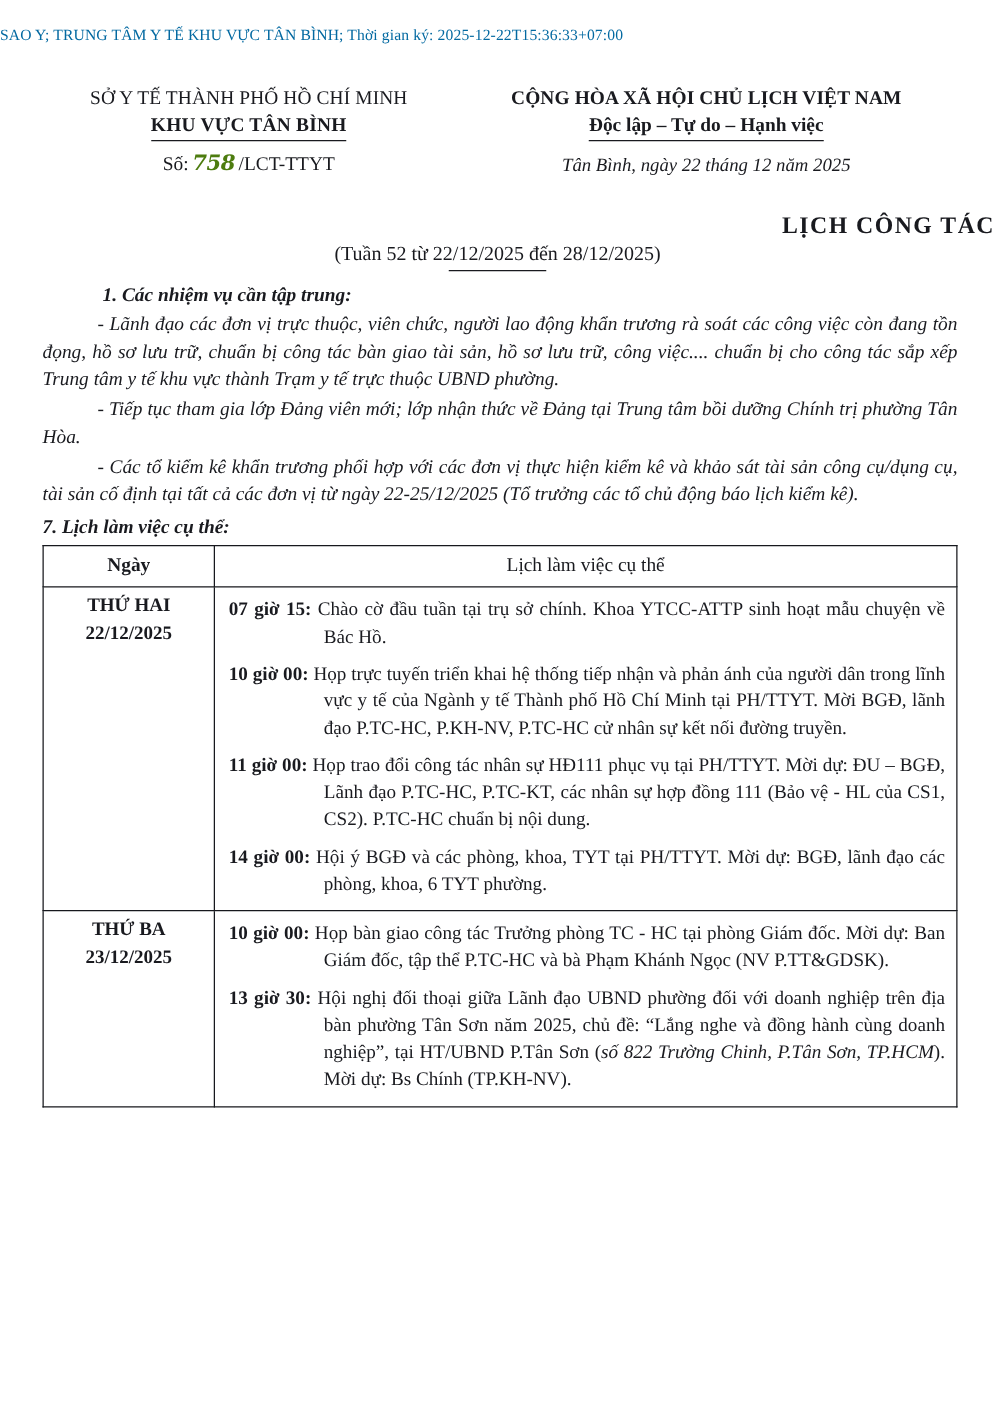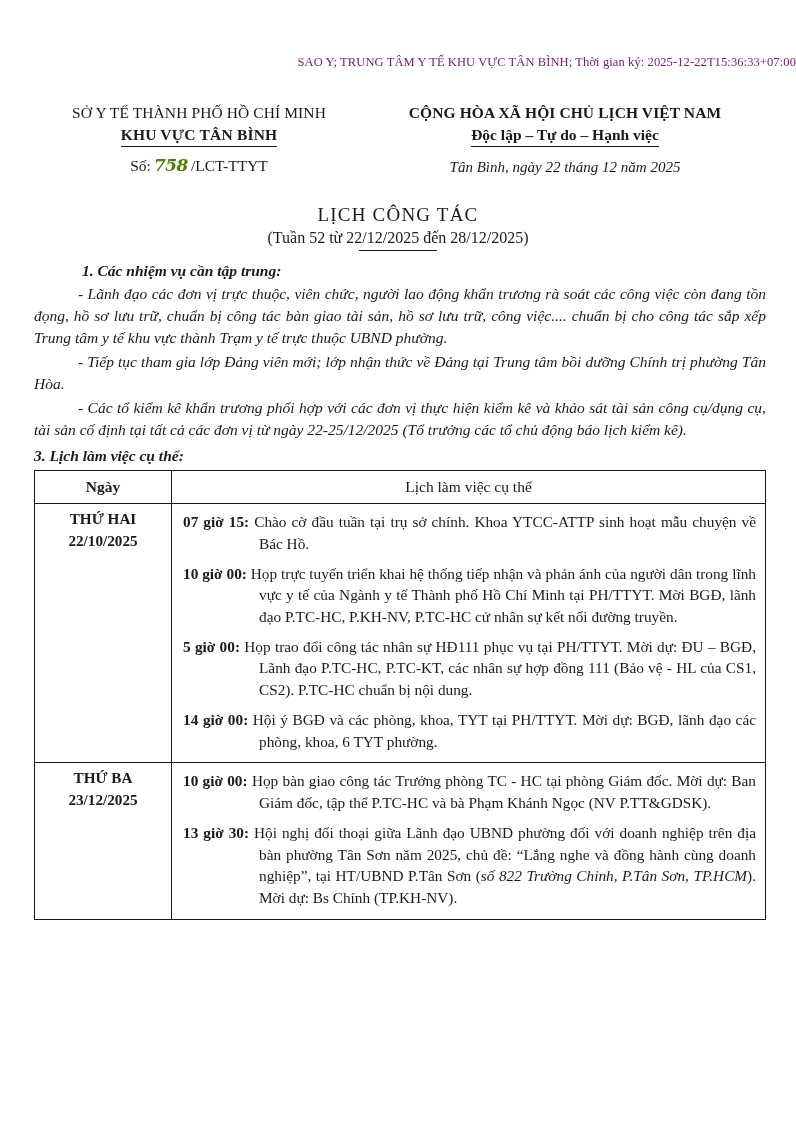--- a/index.html
+++ b/index.html
@@ -18,27 +18,26 @@
   .page {
     width: 796px;
     height: 1126px;
     position: relative;
     box-sizing: border-box;
     padding: 0;
   }
 
   
   .sign-bar {
-    text-align: right;
+    text-align: left;
     font-size: 12.5px;
     letter-spacing: 0.1px;
-    color: #701a75;
+    color: #0369a1;
     padding-top: 21px;
     white-space: nowrap;
-    margin-top: 34px;
   }
 
   
   .letterhead {
     display: flex;
     align-items: flex-start;
     margin-top: 33px;
     padding: 0 30px 0 34px;
   }
   .lh-left {
@@ -103,22 +102,23 @@
     margin-top: 11px;
   }
 
   
   .title-block {
     text-align: center;
     margin-top: 26px;
   }
   .doc-title {
     font-size: 19px;
-    font-weight: normal;
+    font-weight: bold;
     letter-spacing: 1.2px;
+    text-align: right;
   }
   .doc-subtitle {
     font-size: 16px;
     margin-top: 3px;
     position: relative;
     display: inline-block;
   }
   .doc-subtitle::after {
     content: "";
     position: absolute;
@@ -238,44 +238,44 @@
     <div><span class="doc-subtitle">(Tuần 52 từ 22/12/2025 đến 28/12/2025)</span></div>
   </div>
 
   <div class="body-wrap">
     <div class="section-heading">1. Các nhiệm vụ cần tập trung:</div>
 
     <p class="para">- Lãnh đạo các đơn vị trực thuộc, viên chức, người lao động khẩn trương rà soát các công việc còn đang tồn đọng, hồ sơ lưu trữ, chuẩn bị công tác bàn giao tài sản, hồ sơ lưu trữ, công việc.... chuẩn bị cho công tác sắp xếp Trung tâm y tế khu vực thành Trạm y tế trực thuộc UBND phường.</p>
     <p class="para">- Tiếp tục tham gia lớp Đảng viên mới; lớp nhận thức về Đảng tại Trung tâm bồi dưỡng Chính trị phường Tân Hòa.</p>
     <p class="para">- Các tổ kiểm kê khẩn trương phối hợp với các đơn vị thực hiện kiểm kê và khảo sát tài sản công cụ/dụng cụ, tài sản cố định tại tất cả các đơn vị từ ngày 22-25/12/2025 (Tổ trưởng các tổ chủ động báo lịch kiểm kê).</p>
 
-    <div class="section-heading-2">3. Lịch làm việc cụ thể:</div>
+    <div class="section-heading-2">7. Lịch làm việc cụ thể:</div>
 
     <table class="sched">
       <thead>
         <tr>
           <th class="col-day">Ngày</th>
           <th class="col-sched">Lịch làm việc cụ thể</th>
         </tr>
       </thead>
       <tbody>
         <tr>
           <td class="day-cell">
             <div>THỨ HAI</div>
-            <div>22/10/2025</div>
+            <div>22/12/2025</div>
           </td>
           <td class="items-cell">
             <div class="item">
               <span class="time">07 giờ 15:</span><span> Chào cờ đầu tuần tại trụ sở chính. Khoa YTCC-ATTP sinh hoạt mẫu chuyện về Bác Hồ.</span>
             </div>
             <div class="item">
               <span class="time">10 giờ 00:</span><span> Họp trực tuyến triển khai hệ thống tiếp nhận và phản ánh của người dân trong lĩnh vực y tế của Ngành y tế Thành phố Hồ Chí Minh tại PH/TTYT. Mời BGĐ, lãnh đạo P.TC-HC, P.KH-NV, P.TC-HC cử nhân sự kết nối đường truyền.</span>
             </div>
             <div class="item">
-              <span class="time">5 giờ 00:</span><span> Họp trao đổi công tác nhân sự HĐ111 phục vụ tại PH/TTYT. Mời dự: ĐU – BGĐ, Lãnh đạo P.TC-HC, P.TC-KT, các nhân sự hợp đồng 111 (Bảo vệ - HL của CS1, CS2). P.TC-HC chuẩn bị nội dung.</span>
+              <span class="time">11 giờ 00:</span><span> Họp trao đổi công tác nhân sự HĐ111 phục vụ tại PH/TTYT. Mời dự: ĐU – BGĐ, Lãnh đạo P.TC-HC, P.TC-KT, các nhân sự hợp đồng 111 (Bảo vệ - HL của CS1, CS2). P.TC-HC chuẩn bị nội dung.</span>
             </div>
             <div class="item">
               <span class="time">14 giờ 00:</span><span> Hội ý BGĐ và các phòng, khoa, TYT tại PH/TTYT. Mời dự: BGĐ, lãnh đạo các phòng, khoa, 6 TYT phường.</span>
             </div>
           </td>
         </tr>
         <tr>
           <td class="day-cell">
             <div>THỨ BA</div>
             <div>23/12/2025</div>

